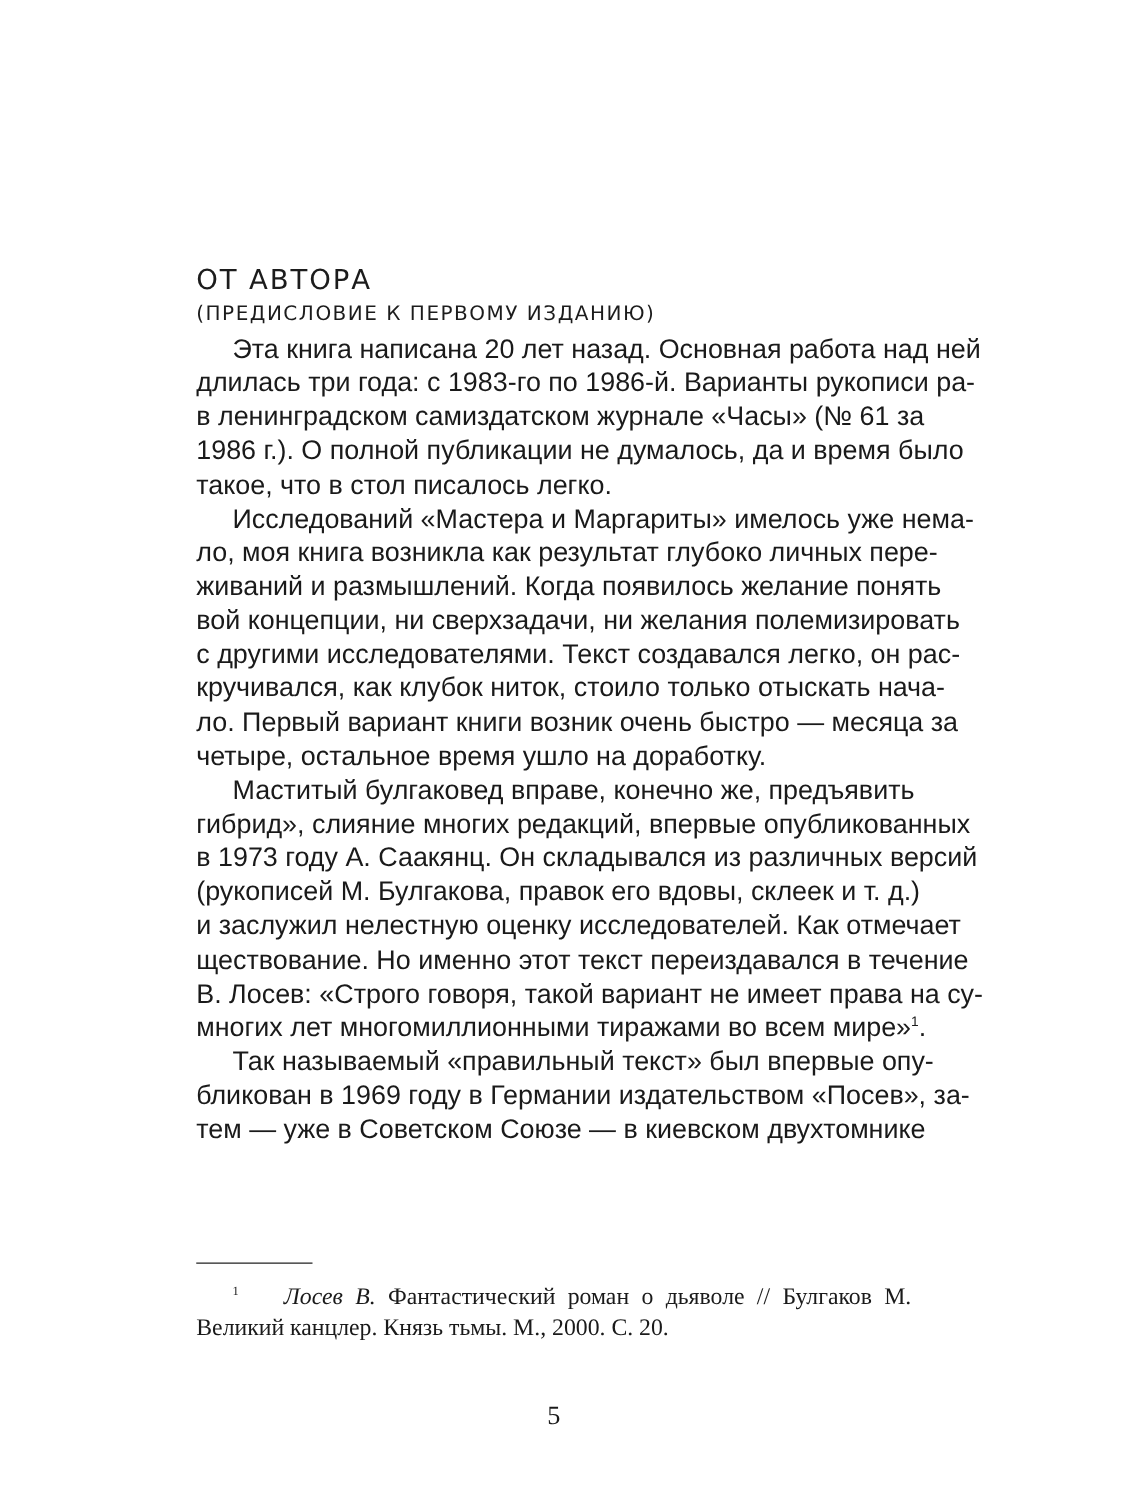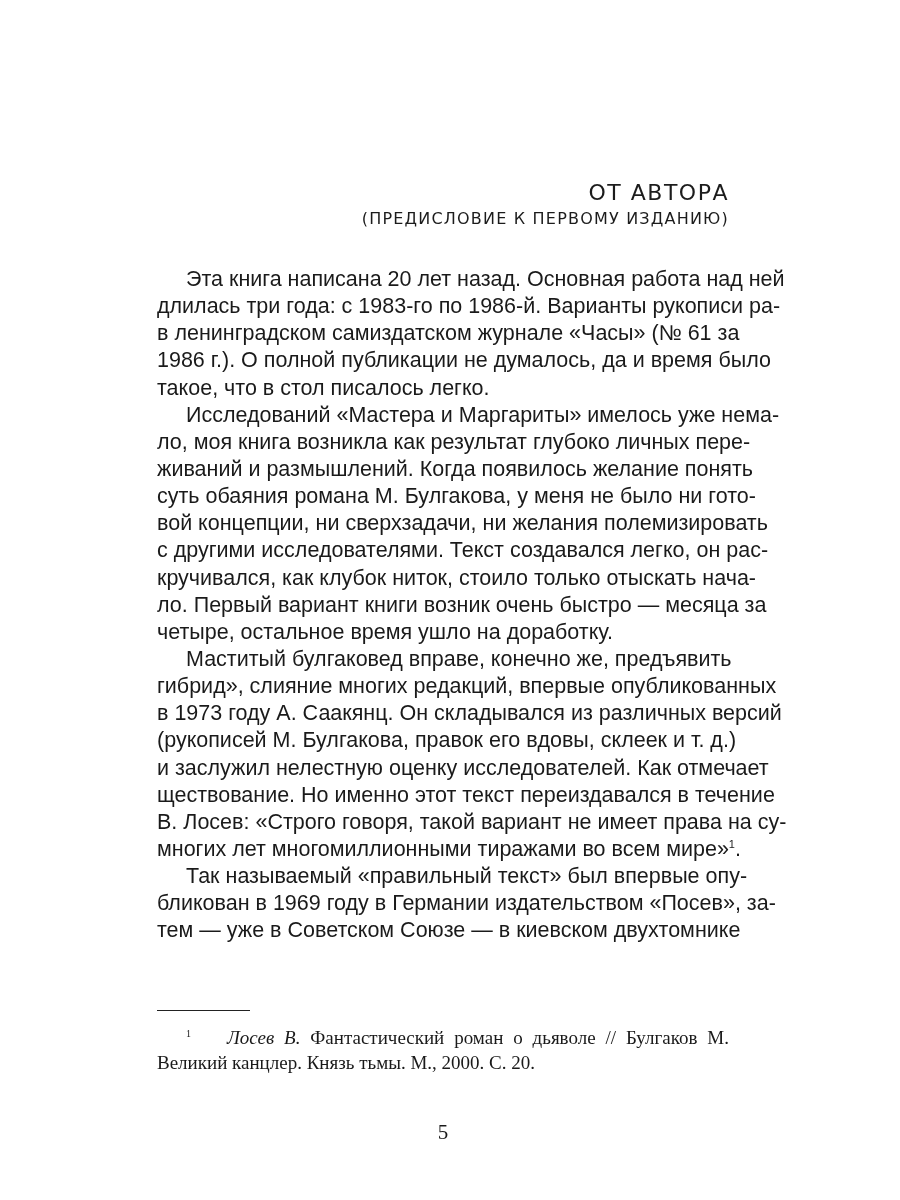--- a/index.html
+++ b/index.html
@@ -1,21 +1,21 @@
 <!DOCTYPE html>
 <html><head>
   <meta charset="utf-8">
   <style>
     html, body { margin: 0; padding: 0; background: #ffffff; }
     body { width: 900px; height: 1200px; position: relative; overflow: hidden; color: #1a1a1a; }
     .page { position: absolute; left: 157px; top: 0; width: 572px; }
     .title {
-      position: absolute; left: 0; width: 572px; text-align: right;
+      position: absolute; left: 0; width: 572px; text-align: left;
       font-family: "DejaVu Sans", sans-serif; font-weight: normal;
-      letter-spacing: 1.5px; color: #1c1c1c;
+      letter-spacing: 1.5px; color: #1c1c1c; margin-top: 32px;
     }
     .title1 { top: 180px; font-size: 22px; }
     .title2 { top: 209px; font-size: 16px; letter-spacing: 1.2px; }
     .body {
       position: absolute; top: 266px; left: 0; width: 572px;
       font-family: Liberation Sans, sans-serif; font-size: 21.5px;
       line-height: 27.15px; text-align: justify; color: #1a1a1a;
     }
     .line { display: block; white-space: nowrap; text-align-last: justify; text-align: justify; height: 27.15px; overflow: visible; }
     .line.indent { padding-left: 29px; }
@@ -46,21 +46,20 @@
 
     <span class="line indent">Эта книга написана 20 лет назад. Основная работа над ней</span>
     <span class="line">длилась три года: с 1983-го по 1986-й. Варианты рукописи ра-</span>
     <span class="line">в ленинградском самиздатском журнале «Часы» (№ 61 за</span>
     <span class="line">1986 г.). О полной публикации не думалось, да и время было</span>
     <span class="line last">такое, что в стол писалось легко.</span>
 
     <span class="line indent">Исследований «Мастера и Маргариты» имелось уже нема-</span>
     <span class="line">ло, моя книга возникла как результат глубоко личных пере-</span>
     <span class="line">живаний и размышлений. Когда появилось желание понять</span>
-    <span class="line">суть обаяния романа М. Булгакова, у меня не было ни гото-</span>
     <span class="line">вой концепции, ни сверхзадачи, ни желания полемизировать</span>
     <span class="line">с другими исследователями. Текст создавался легко, он рас-</span>
     <span class="line">кручивался, как клубок ниток, стоило только отыскать нача-</span>
     <span class="line">ло. Первый вариант книги возник очень быстро — месяца за</span>
     <span class="line last">четыре, остальное время ушло на доработку.</span>
 
     <span class="line indent">Маститый булгаковед вправе, конечно же, предъявить</span>
     <span class="line">гибрид», слияние многих редакций, впервые опубликованных</span>
     <span class="line">в 1973 году А. Саакянц. Он складывался из различных версий</span>
     <span class="line">(рукописей М. Булгакова, правок его вдовы, склеек и т. д.)</span>

